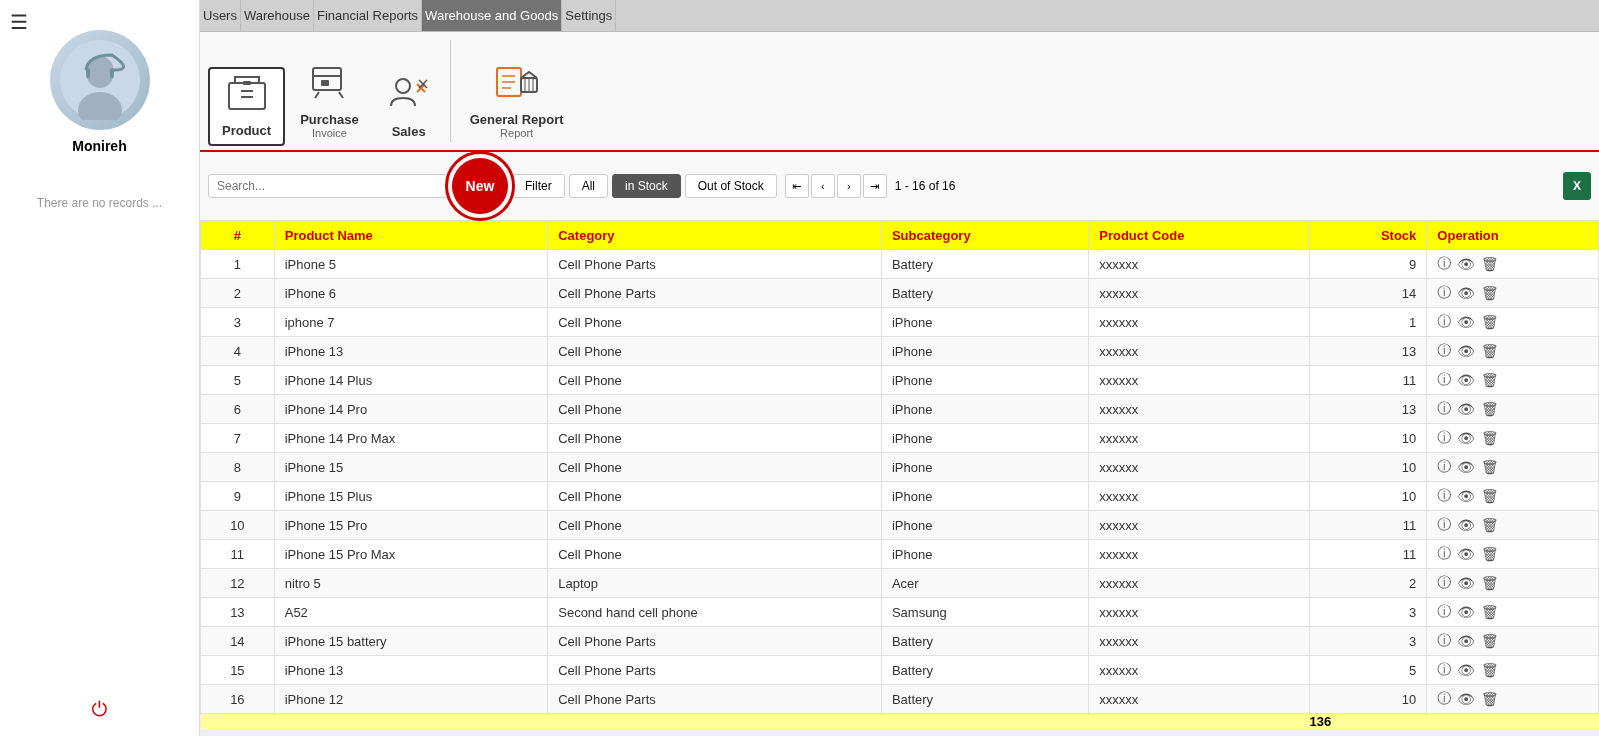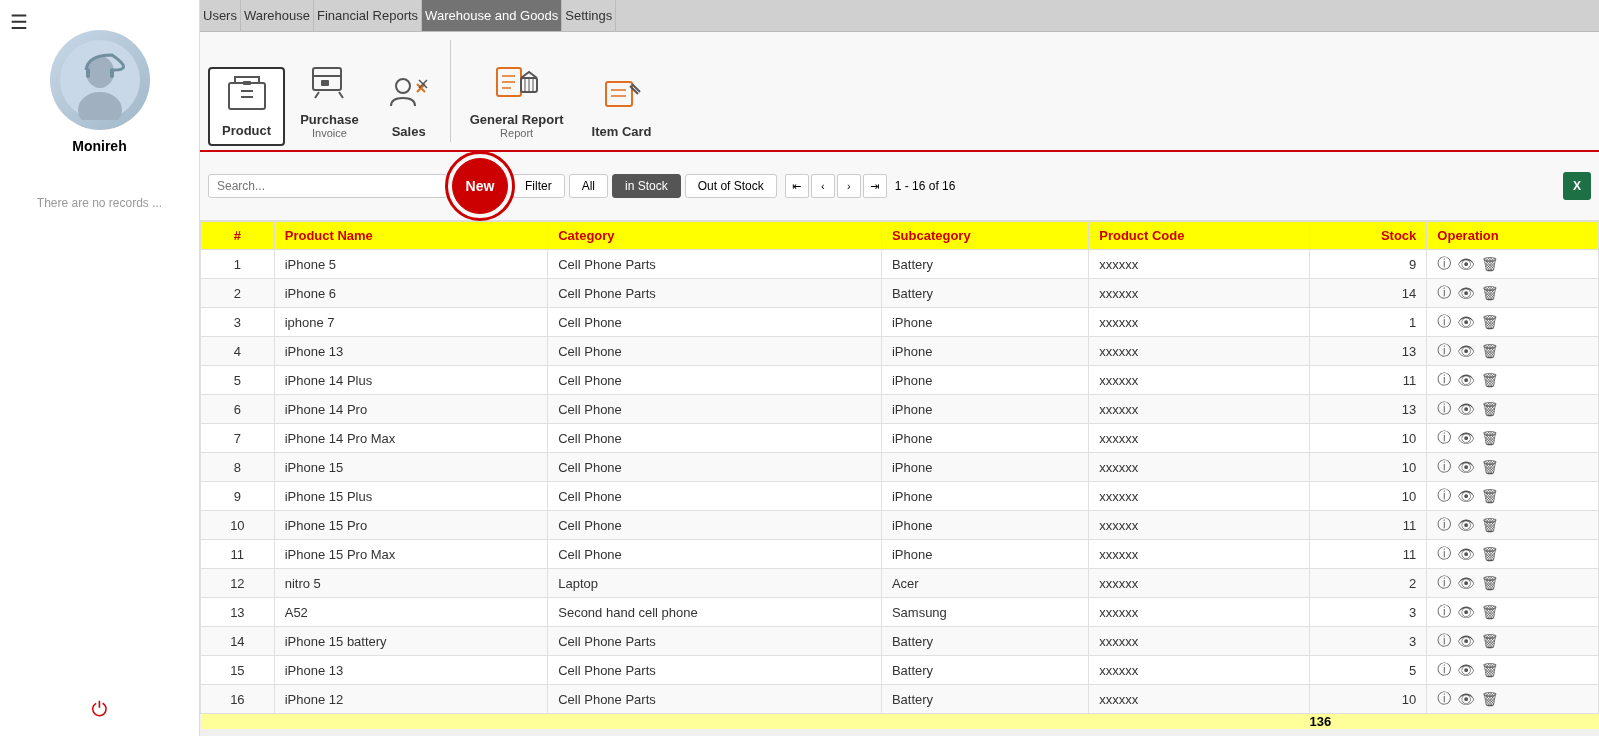--- a/index.html
+++ b/index.html
@@ -419,32 +419,20 @@
             <line x1="7" y1="24" x2="16" y2="24" stroke="#e07020" stroke-width="1.5"></line>
             <rect x="26" y="14" width="16" height="14" rx="2" fill="none" stroke="#555" stroke-width="2"></rect>
             <path d="M26 14 L34 8 L42 14" fill="none" stroke="#555" stroke-width="2"></path>
             <path d="M30 14 L30 28 M34 14 L34 28 M38 14 L38 28" stroke="#555" stroke-width="1"></path>
           </svg>
         </div>
         <span class="btn-label">General Report</span>
         <span class="btn-sublabel">Report</span>
       </div>
 
-      <div class="toolbar-btn">
-        <div class="btn-icon">
-          <svg width="40" height="36" viewBox="0 0 40 36" xmlns="http://www.w3.org/2000/svg">
-            <rect x="4" y="6" width="26" height="24" rx="2" fill="none" stroke="#e07020" stroke-width="2"></rect>
-            <line x1="9" y1="14" x2="24" y2="14" stroke="#e07020" stroke-width="1.5"></line>
-            <line x1="9" y1="20" x2="24" y2="20" stroke="#e07020" stroke-width="1.5"></line>
-            <path d="M28 10 L36 18 L28 10" fill="none" stroke="#555" stroke-width="2"></path>
-            <path d="M30 8 L38 16" stroke="#555" stroke-width="2"></path>
-          </svg>
-        </div>
-        <span class="btn-label">Item Card</span>
-      </div>
     </div>
 
     <div class="action-bar">
       <input class="search-input" type="text" placeholder="Search..." style="">
 
       <div class="new-btn-wrapper">
         <div class="new-btn-circle"></div>
         <button class="action-btn new-btn">
           <span>New</span>
         </button>

